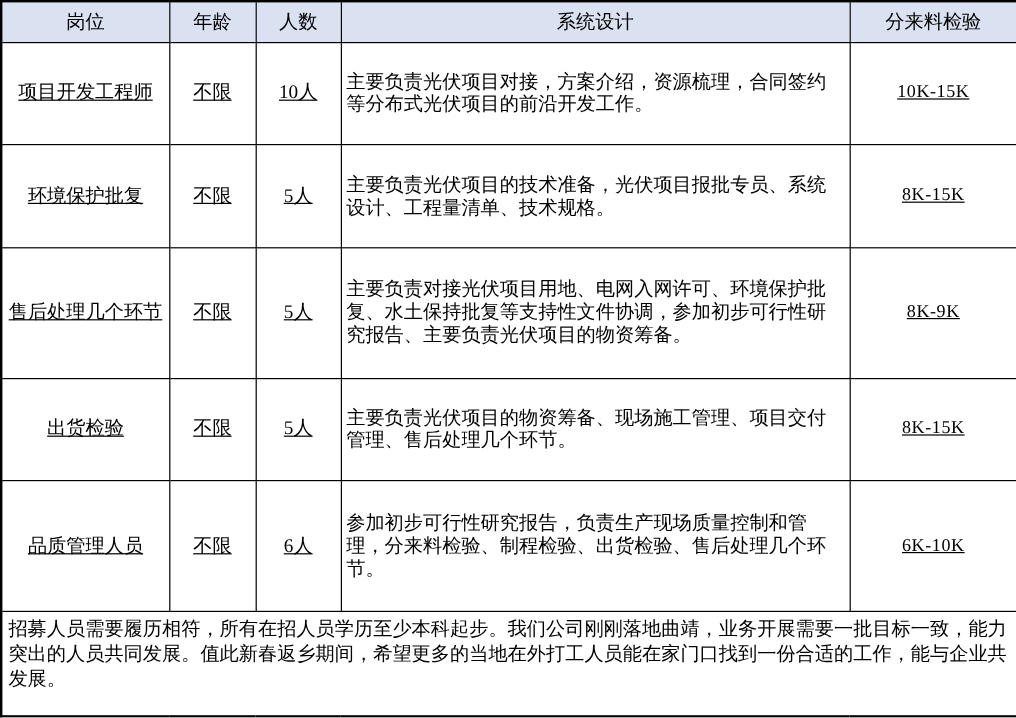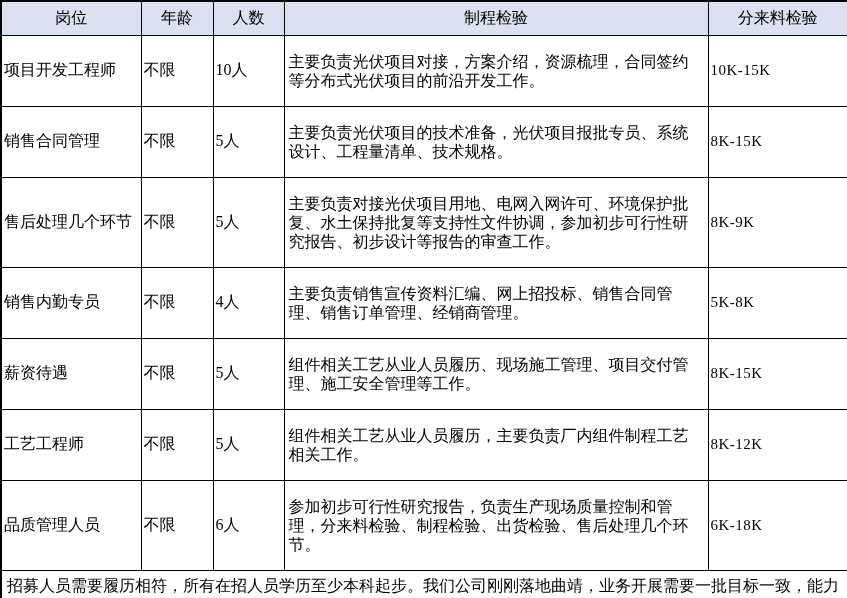--- a/index.html
+++ b/index.html
@@ -26,24 +26,25 @@
   }
   th.hcell {
     background: var(--header-bg, #dae1f1);
     font-weight: normal;
     font-size: 16px;
     text-align: center;
     vertical-align: middle;
     padding: 0;
   }
   td.center {
-    text-align: left;
+    text-align: center;
     vertical-align: middle;
     font-size: 16px;
     padding: 0 2px;
+    text-decoration: underline;
   }
   td.duty {
     text-align: left;
     vertical-align: middle;
     font-size: 16px;
     line-height: 19px;
     padding: 16px 4px;
   }
   td.salary {
     font-size: 15px;
@@ -67,72 +68,58 @@
       <col style="width:72px">
       <col style="width:71px">
       <col style="width:424px">
       <col style="width:140px">
     </colgroup>
     <thead>
       <tr style="height:34px">
         <th class="hcell">岗位</th>
         <th class="hcell">年龄</th>
         <th class="hcell">人数</th>
-        <th class="hcell">制程检验</th>
+        <th class="hcell">系统设计</th>
         <th class="hcell">分来料检验</th>
       </tr>
     </thead>
     <tbody>
       <tr style="height:62px">
         <td class="center">项目开发工程师</td>
         <td class="center">不限</td>
         <td class="center">10人</td>
         <td class="duty">主要负责光伏项目对接，方案介绍，资源梳理，合同签约等分布式光伏项目的前沿开发工作。</td>
         <td class="center salary">10K-15K</td>
       </tr>
       <tr style="height:60px">
-        <td class="center">销售合同管理</td>
+        <td class="center">环境保护批复</td>
         <td class="center">不限</td>
         <td class="center">5人</td>
         <td class="duty">主要负责光伏项目的技术准备，光伏项目报批专员、系统设计、工程量清单、技术规格。</td>
         <td class="center salary">8K-15K</td>
       </tr>
       <tr style="height:70px">
         <td class="center">售后处理几个环节</td>
         <td class="center">不限</td>
         <td class="center">5人</td>
-        <td class="duty">主要负责对接光伏项目用地、电网入网许可、环境保护批复、水土保持批复等支持性文件协调，参加初步可行性研究报告、初步设计等报告的审查工作。</td>
+        <td class="duty">主要负责对接光伏项目用地、电网入网许可、环境保护批复、水土保持批复等支持性文件协调，参加初步可行性研究报告、主要负责光伏项目的物资筹备。</td>
         <td class="center salary">8K-9K</td>
       </tr>
-      <tr style="height:57px">
-        <td class="center">销售内勤专员</td>
-        <td class="center">不限</td>
-        <td class="center">4人</td>
-        <td class="duty">主要负责销售宣传资料汇编、网上招投标、销售合同管理、销售订单管理、经销商管理。</td>
-        <td class="center salary">5K-8K</td>
-      </tr>
       <tr style="height:60px">
-        <td class="center">薪资待遇</td>
+        <td class="center">出货检验</td>
         <td class="center">不限</td>
         <td class="center">5人</td>
-        <td class="duty">组件相关工艺从业人员履历、现场施工管理、项目交付管理、施工安全管理等工作。</td>
+        <td class="duty">主要负责光伏项目的物资筹备、现场施工管理、项目交付管理、售后处理几个环节。</td>
         <td class="center salary">8K-15K</td>
-      </tr>
-      <tr style="height:63px">
-        <td class="center">工艺工程师</td>
-        <td class="center">不限</td>
-        <td class="center">5人</td>
-        <td class="duty">组件相关工艺从业人员履历，主要负责厂内组件制程工艺相关工作。</td>
-        <td class="center salary">8K-12K</td>
       </tr>
       <tr style="height:61px">
         <td class="center">品质管理人员</td>
         <td class="center">不限</td>
         <td class="center">6人</td>
         <td class="duty">参加初步可行性研究报告，负责生产现场质量控制和管理，分来料检验、制程检验、出货检验、售后处理几个环节。</td>
-        <td class="center salary">6K-18K</td>
+        <td class="center salary">6K-10K</td>
       </tr>
       <tr style="height:67px">
         <td class="footer-cell" colspan="5">招募人员需要履历相符，所有在招人员学历至少本科起步。我们公司刚刚落地曲靖，业务开展需要一批目标一致，能力突出的人员共同发展。值此新春返乡期间，希望更多的当地在外打工人员能在家门口找到一份合适的工作，能与企业共发展。</td>
       </tr>
     </tbody>
   </table>
 </div>
 
 </body></html>

